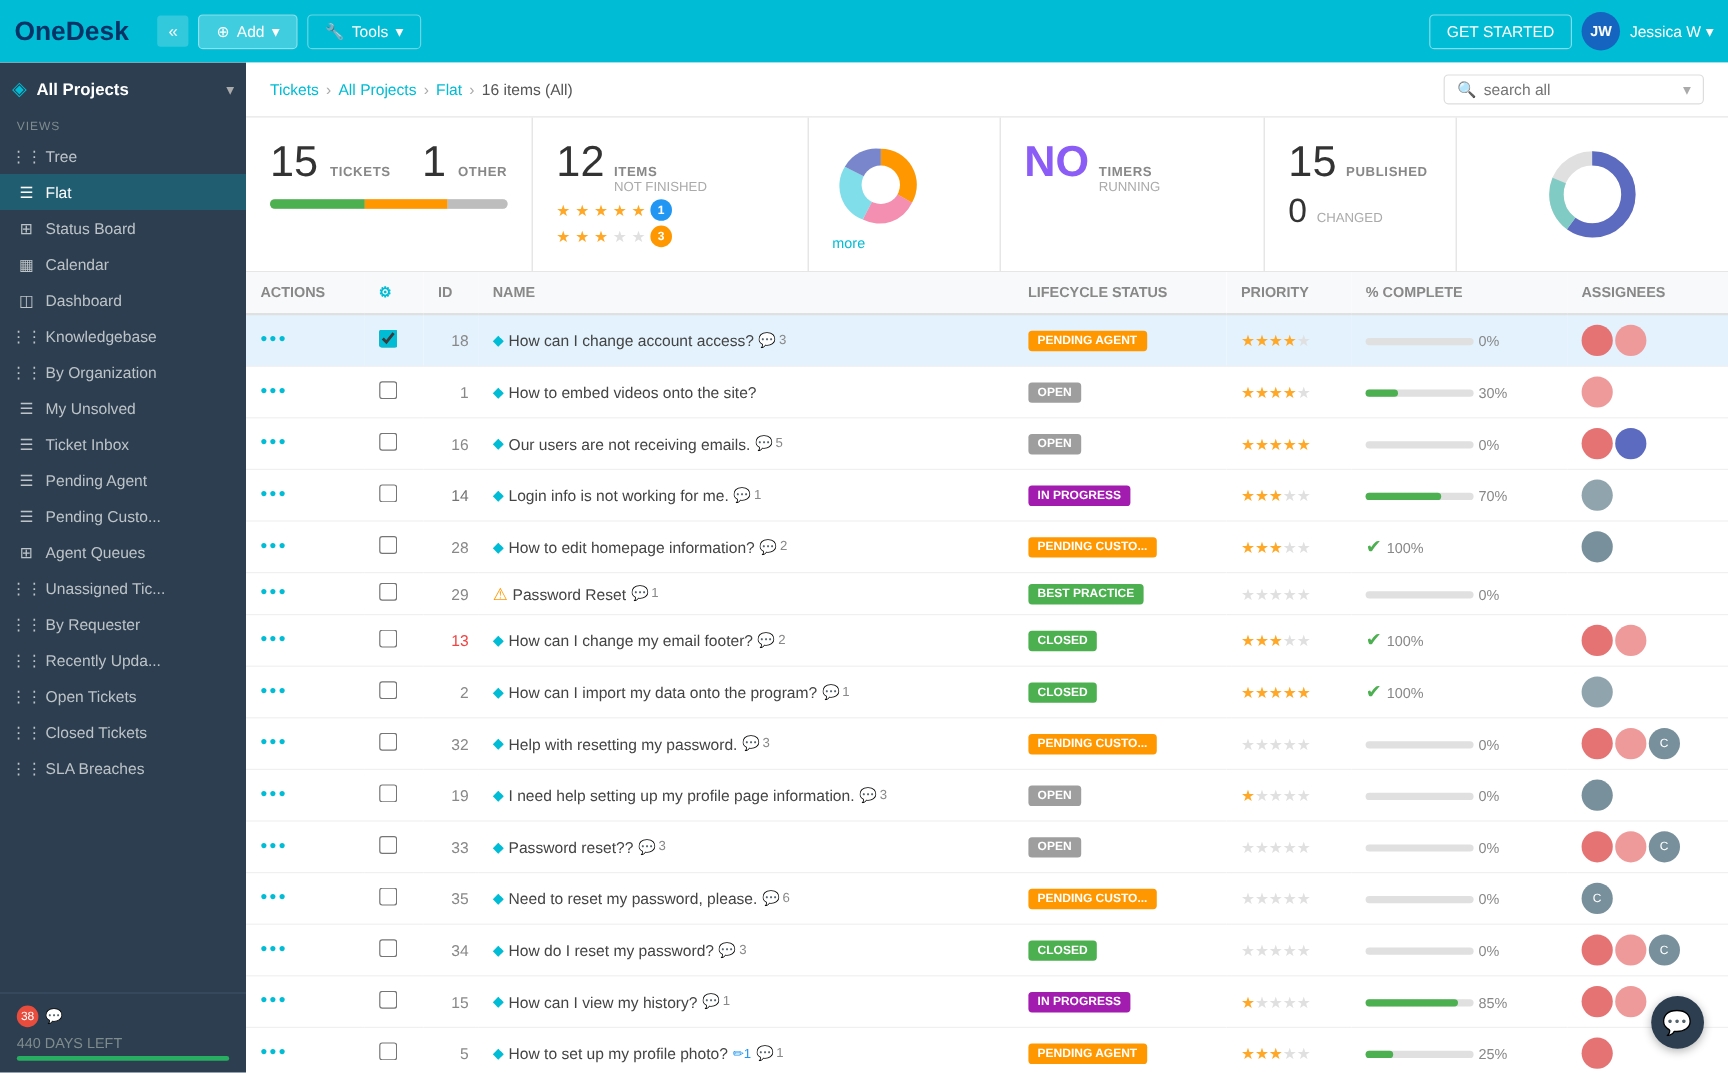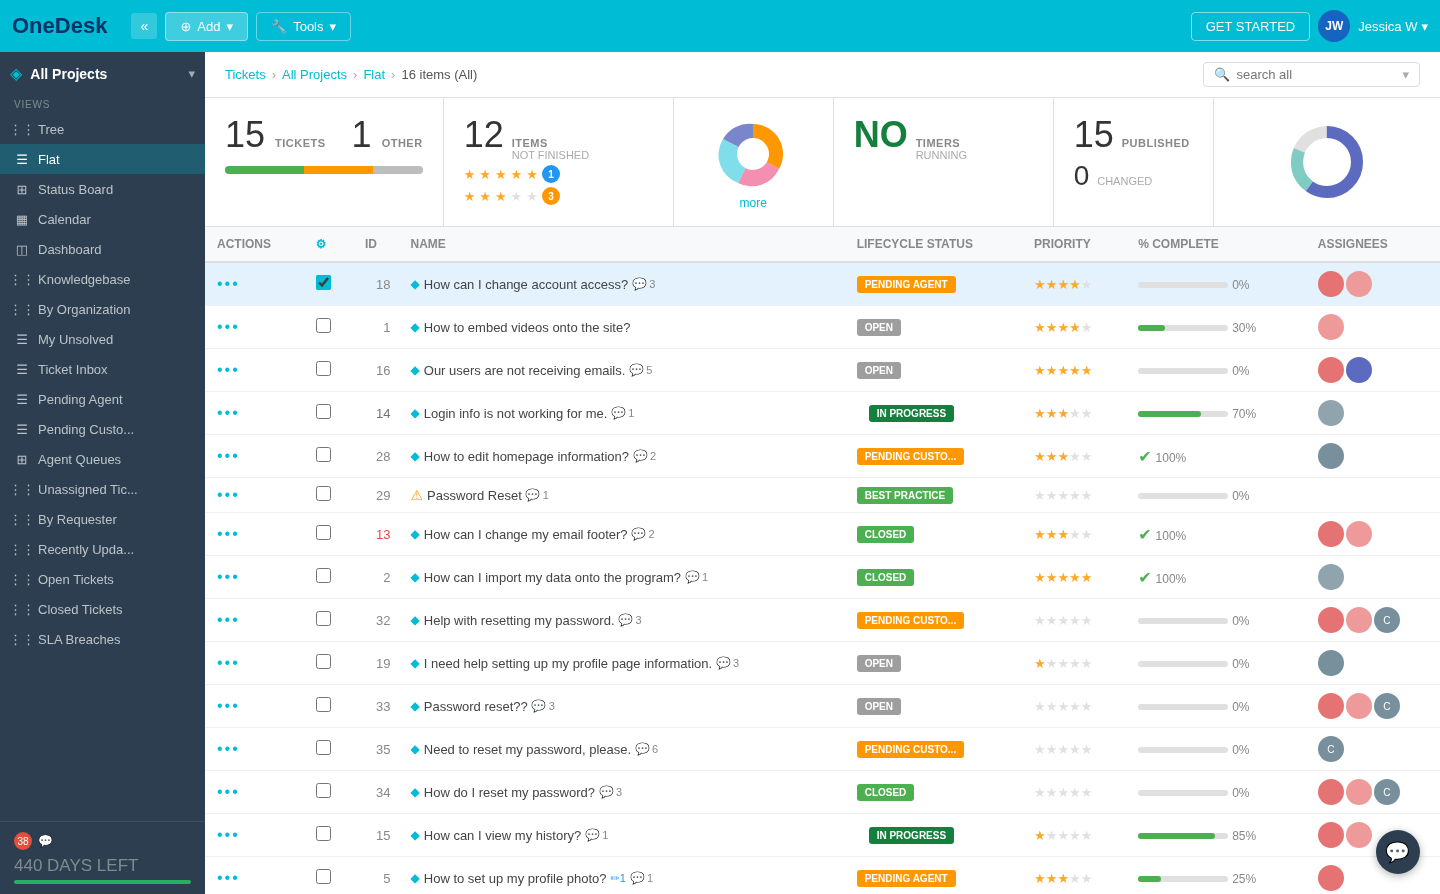--- a/index.html
+++ b/index.html
@@ -23,21 +23,21 @@
 
     
     .sidebar { width: 205px; background: #2c3e50; color: #ecf0f1; display: flex; flex-direction: column; overflow-y: auto; flex-shrink: 0; }
     .sidebar-top { padding: 12px 10px 6px; display: flex; align-items: center; gap: 8px; }
     .sidebar-project-name { font-size: 14px; font-weight: 600; color: white; flex: 1; }
     .sidebar-section-label { font-size: 10px; color: #7f8c8d; text-transform: uppercase; padding: 10px 14px 4px; letter-spacing: 0.8px; }
     .sidebar-item { display: flex; align-items: center; gap: 8px; padding: 7px 14px; cursor: pointer; color: #bdc3c7; font-size: 13px; border-radius: 0; }
     .sidebar-item.active { background: rgba(0,188,212,0.25); color: white; }
     .sidebar-icon { width: 16px; height: 16px; flex-shrink: 0; display: flex; align-items: center; justify-content: center; }
     .sidebar-bottom { margin-top: auto; padding: 10px 14px; border-top: 1px solid #3d5166; }
-    .days-left { color: #7f8c8d; font-size: 17px; margin-bottom: 4px; }
+    .days-left { color: #7f8c8d; font-size: 12px; margin-bottom: 4px; }
     .days-bar { background: #27ae60; height: 4px; border-radius: 2px; width: 100%; }
     .chat-icon-bottom { position: fixed; bottom: 20px; right: 20px; background: #2c3e50; border-radius: 50%; width: 44px; height: 44px; display: flex; align-items: center; justify-content: center; cursor: pointer; color: white; font-size: 20px; box-shadow: 0 2px 8px rgba(0,0,0,0.3); }
 
     
     .content { flex: 1; display: flex; flex-direction: column; overflow: hidden; }
 
     
     .breadcrumb-bar { background: white; padding: 10px 20px; display: flex; align-items: center; gap: 6px; border-bottom: 1px solid #e0e0e0; flex-shrink: 0; }
     .breadcrumb-item { color: #00bcd4; font-size: 13px; cursor: pointer; }
     .breadcrumb-sep { color: #aaa; font-size: 13px; }
@@ -53,38 +53,38 @@
     .stat-label { font-size: 11px; color: #888; text-transform: uppercase; font-weight: 600; letter-spacing: 0.5px; }
     .stat-sub { font-size: 11px; color: #aaa; text-transform: uppercase; }
     .stat-bar { margin-top: 8px; height: 8px; border-radius: 4px; background: #e0e0e0; overflow: visible; display: flex; }
     .stat-bar-green { background: #4caf50; height: 8px; border-radius: 4px 0 0 4px; width: 40%; }
     .stat-bar-orange { background: #ff9800; height: 8px; width: 35%; }
     .stat-bar-grey { background: #bdbdbd; height: 8px; border-radius: 0 4px 4px 0; width: 25%; }
     .rating-row { display: flex; align-items: center; gap: 4px; margin-top: 4px; }
     .rating-badge { width: 18px; height: 18px; border-radius: 50%; font-size: 10px; font-weight: bold; display: flex; align-items: center; justify-content: center; color: white; }
     .badge-blue { background: #2196f3; }
     .badge-orange { background: #ff9800; }
-    .no-big { font-size: 36px; font-weight: 700; color: #15803d; }
+    .no-big { font-size: 36px; font-weight: 700; color: #8b5cf6; }
 
     
     .table-container { flex: 1; overflow-y: auto; background: white; }
     table { width: 100%; border-collapse: collapse; }
     thead th { background: #f8f9fa; color: #888; font-size: 12px; font-weight: 600; text-transform: uppercase; padding: 10px 12px; border-bottom: 2px solid #e0e0e0; text-align: left; white-space: nowrap; position: sticky; top: 0; z-index: 1; }
     tbody tr { border-bottom: 1px solid #f0f0f0; }
     tbody tr.selected-row { background: #e3f2fd; }
     td { padding: 8px 12px; font-size: 13px; color: #444; vertical-align: middle; }
     .action-dots { color: #00bcd4; font-size: 16px; cursor: pointer; letter-spacing: 2px; }
     .checkbox { width: 15px; height: 15px; cursor: pointer; }
     .ticket-name { display: flex; align-items: center; gap: 4px; }
     .comment-badge { display: inline-flex; align-items: center; gap: 2px; color: #888; font-size: 11px; }
     .comment-icon { color: #00bcd4; font-size: 12px; }
     .status-badge { display: inline-block; padding: 3px 8px; border-radius: 3px; font-size: 10px; font-weight: 700; color: white; text-transform: uppercase; white-space: nowrap; }
     .status-pending-agent { background: #ff9800; }
     .status-open { background: #9e9e9e; }
-    .status-in-progress { background: #15803d; margin-left: 12px; }
+    .status-in-progress { background: #a21caf; }
     .status-pending-cust { background: #ff9800; }
     .status-best-practice { background: #4caf50; }
     .status-closed { background: #4caf50; }
     .progress-bar-wrap { width: 90px; height: 6px; background: #e0e0e0; border-radius: 3px; display: inline-block; vertical-align: middle; }
     .progress-bar-fill { height: 6px; border-radius: 3px; background: #4caf50; }
     .pct-text { font-size: 12px; color: #888; margin-left: 4px; }
     .assignee-avatars { display: flex; gap: 2px; }
     .av { width: 26px; height: 26px; border-radius: 50%; background: #90a4ae; display: flex; align-items: center; justify-content: center; color: white; font-size: 10px; overflow: hidden; }
     .check-complete { color: #4caf50; font-size: 16px; }
     .pencil-badge { color: #2196f3; font-size: 11px; }
@@ -277,21 +277,21 @@
         <div class="rating-row">
           <span class="s">★</span>
             <span class="s">★</span>
             <span class="s">★</span>
             <span class="se">★</span>
             <span class="se">★</span>
           <span class="rating-badge badge-orange">3</span>
         </div>
       </div>
 
-      <div class="stat-card" style="min-width:160px;display:flex;flex-direction:column;align-items:center;justify-content:center;">
+      <div class="stat-card" style="min-width:160px;display:flex;flex-direction:column;align-items:flex-start;justify-content:center;">
         <svg class="pie-svg" viewBox="0 0 80 80">
 
           <circle cx="40" cy="40" r="30" fill="#e0e0e0"></circle>
 
           <path d="M40,40 L40,10 A30,30 0 0,1 65.98,55 Z" fill="#ff9800"></path>
 
           <path d="M40,40 L65.98,55 A30,30 0 0,1 25,68.99 Z" fill="#f48fb1"></path>
 
           <path d="M40,40 L25,68.99 A30,30 0 0,1 10.02,25 Z" fill="#80deea"></path>
 

